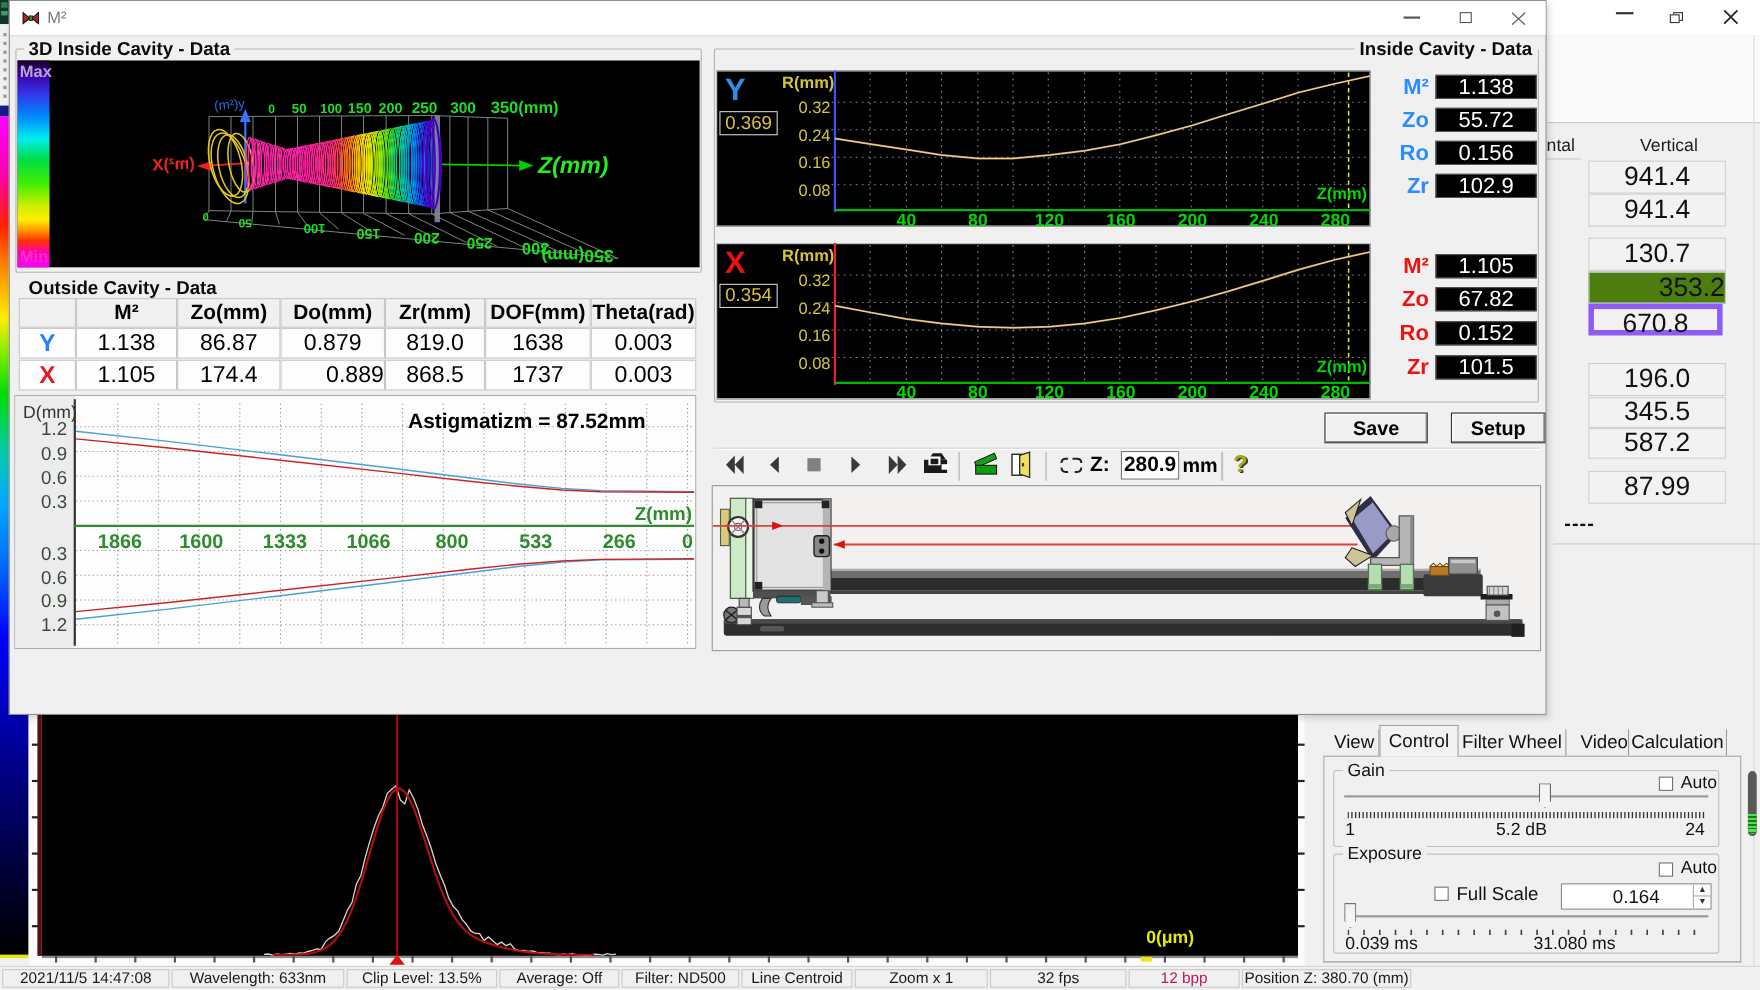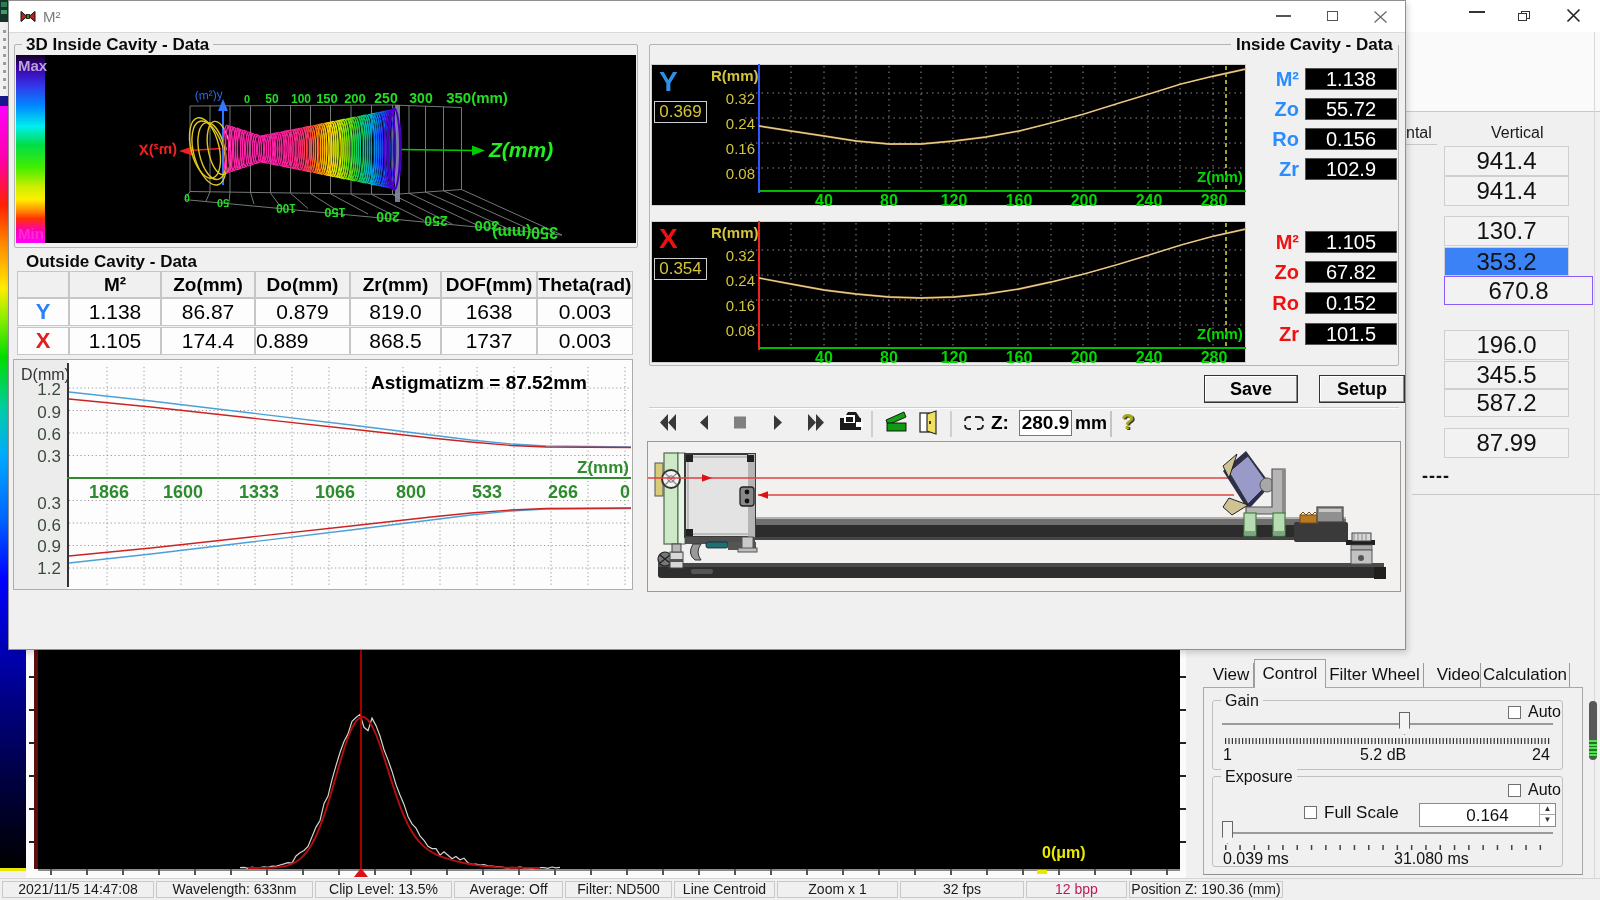--- a/index.html
+++ b/index.html
@@ -95,22 +95,22 @@
 <div class="abs bold" style="left:1042px;top:844px;font-size:16px;color:#e8e800;">0(μm)</div>
 <div class="abs" style="left:1037px;top:870px;width:10px;height:4px;background:#e8e800;"></div>
 <div class="abs" style="left:1406px;top:32px;width:194px;height:80px;background:#fafafa;"></div>
 <div class="abs" style="left:1406px;top:111px;width:194px;height:1px;background:#c8c8c8;"></div>
 <div class="abs" style="left:1406px;top:124px;font-size:16px;color:#1a1a1a;">ntal</div>
 <div class="abs" style="left:1491px;top:124px;font-size:16px;color:#1a1a1a;">Vertical</div>
 <div class="abs" style="left:1406px;top:144px;width:31px;height:1px;background:#c8c8c8;"></div>
 <div class="abs" style="left:1444px;top:146px;width:125px;height:30px;background:#f2f2f2;border:1px solid #cfcfcf;text-align:center;font-size:24px;color:#111;line-height:28px;">941.4</div>
 <div class="abs" style="left:1444px;top:176px;width:125px;height:30px;background:#f2f2f2;border:1px solid #cfcfcf;text-align:center;font-size:24px;color:#111;line-height:28px;">941.4</div>
 <div class="abs" style="left:1444px;top:216px;width:125px;height:30px;background:#f2f2f2;border:1px solid #cfcfcf;text-align:center;font-size:24px;color:#111;line-height:28px;">130.7</div>
-<div class="abs" style="left:1444px;top:247px;width:125px;height:29px;background:#3b82f6;border:1px solid #cfcfcf;text-align:center;font-size:24px;color:#111;line-height:27px;">353.2</div>
-<div class="abs" style="left:1444px;top:276px;width:149px;height:29px;background:#f2f2f2;border:1px solid #8b5cf6;text-align:center;font-size:24px;color:#111;line-height:27px;">670.8</div>
+<div class="abs" style="left:1444px;top:247px;width:125px;height:29px;background:#4d7c0f;border:1px solid #cfcfcf;text-align:right;font-size:24px;color:#111;line-height:27px;">353.2</div>
+<div class="abs" style="left:1444px;top:276px;width:122px;height:29px;background:#f2f2f2;border:5px solid #8b5cf6;text-align:center;font-size:24px;color:#111;line-height:27px;">670.8</div>
 <div class="abs" style="left:1444px;top:330px;width:125px;height:30px;background:#f2f2f2;border:1px solid #cfcfcf;text-align:center;font-size:24px;color:#111;line-height:28px;">196.0</div>
 <div class="abs" style="left:1444px;top:361px;width:125px;height:28px;background:#f2f2f2;border:1px solid #cfcfcf;text-align:center;font-size:24px;color:#111;line-height:26px;">345.5</div>
 <div class="abs" style="left:1444px;top:389px;width:125px;height:28px;background:#f2f2f2;border:1px solid #cfcfcf;text-align:center;font-size:24px;color:#111;line-height:26px;">587.2</div>
 <div class="abs" style="left:1444px;top:428px;width:125px;height:30px;background:#f2f2f2;border:1px solid #cfcfcf;text-align:center;font-size:24px;color:#111;line-height:28px;">87.99</div>
 <div class="abs bold" style="left:1422px;top:466px;font-size:18px;color:#111;letter-spacing:1px;">----</div>
 <div class="abs" style="left:1412px;top:494px;width:188px;height:1px;background:#c8c8c8;"></div>
 <div class="abs" style="left:1594px;top:32px;width:1px;height:846px;background:#d9d9d9;"></div>
 <div class="abs" style="left:1203px;top:687px;width:380px;height:188px;background:#f0f0f0;border:1px solid #a8a8a8;border-bottom-color:#8f8f8f;"></div>
 <div class="abs" style="left:1209px;top:663px;width:45px;height:24px;border-right:1px solid #9a9a9a;text-align:center;font-size:17px;line-height:24px;color:#111;">View</div>
 <div class="abs" style="left:1254px;top:659px;width:72px;height:29px;background:#f2f2f2;border:1px solid #a0a0a0;border-bottom:none;text-align:center;font-size:17px;line-height:27px;color:#111;">Control</div>
@@ -269,21 +269,21 @@
 <div class="abs" style="left:0;top:878px;width:1600px;height:22px;background:#f0f0f0;border-top:1px solid #d4d4d4;"></div>
 <div class="abs" style="left:2px;top:881px;width:152px;height:17px;border:1px solid #c9c9c9;text-align:center;font-size:14px;line-height:15px;color:#1a1a1a;">2021/11/5 14:47:08</div>
 <div class="abs" style="left:156px;top:881px;width:157px;height:17px;border:1px solid #c9c9c9;text-align:center;font-size:14px;line-height:15px;color:#1a1a1a;">Wavelength: 633nm</div>
 <div class="abs" style="left:315px;top:881px;width:137px;height:17px;border:1px solid #c9c9c9;text-align:center;font-size:14px;line-height:15px;color:#1a1a1a;">Clip Level: 13.5%</div>
 <div class="abs" style="left:454px;top:881px;width:109px;height:17px;border:1px solid #c9c9c9;text-align:center;font-size:14px;line-height:15px;color:#1a1a1a;">Average: Off</div>
 <div class="abs" style="left:565px;top:881px;width:107px;height:17px;border:1px solid #c9c9c9;text-align:center;font-size:14px;line-height:15px;color:#1a1a1a;">Filter: ND500</div>
 <div class="abs" style="left:674px;top:881px;width:101px;height:17px;border:1px solid #c9c9c9;text-align:center;font-size:14px;line-height:15px;color:#1a1a1a;">Line Centroid</div>
 <div class="abs" style="left:777px;top:881px;width:121px;height:17px;border:1px solid #c9c9c9;text-align:center;font-size:14px;line-height:15px;color:#1a1a1a;">Zoom x 1</div>
 <div class="abs" style="left:900px;top:881px;width:124px;height:17px;border:1px solid #c9c9c9;text-align:center;font-size:14px;line-height:15px;color:#1a1a1a;">32 fps</div>
 <div class="abs" style="left:1026px;top:881px;width:101px;height:17px;border:1px solid #c9c9c9;text-align:center;font-size:14px;line-height:15px;color:#be185d;">12 bpp</div>
-<div class="abs" style="left:1129px;top:881px;width:154px;height:17px;border:1px solid #c9c9c9;text-align:center;font-size:14px;line-height:15px;color:#1a1a1a;">Position Z: 190.36 (mm)</div>
+<div class="abs" style="left:1129px;top:881px;width:154px;height:17px;border:1px solid #c9c9c9;text-align:center;font-size:14px;line-height:15px;color:#1a1a1a;">Position Z: 380.70 (mm)</div>
     <div class="abs" style="left:8px;top:0px;width:1398px;height:650px;background:#f0f0f0;
 border:1px solid #8f8f8f;box-shadow:2px 3px 6px rgba(0,0,0,0.16);">
 <div class="abs" style="left:0;top:0;width:1396px;height:31px;background:#ffffff;"></div>
 <svg class="abs" style="left:11px;top:9px;" width="16" height="13">
 <polygon points="1,1.5 7,6.5 1,11.5" fill="#b62222" stroke="#111" stroke-width="1"></polygon>
 <polygon points="15,1.5 9,6.5 15,11.5" fill="#b62222" stroke="#111" stroke-width="1"></polygon>
 <rect x="6.5" y="4.5" width="3" height="4" fill="#18a018" stroke="#111" stroke-width="0.8"></rect>
 </svg>
 <div class="abs" style="left:34px;top:7px;font-size:15px;color:#7a7a7a;">M²</div>
 <div class="abs" style="left:1267px;top:14px;width:15px;height:1.6px;background:#555;"></div>
@@ -462,21 +462,21 @@
 <div class="abs bold" style="left:8px;top:297px;width:52px;height:28px;border:1px solid #c6c6c6;background:#fdfdfd;text-align:center;font-size:22px;line-height:26px;color:#2a7fff;">Y</div>
 <div class="abs" style="left:60px;top:297px;width:92px;height:28px;border:1px solid #c6c6c6;background:#fdfdfd;text-align:center;font-size:21px;line-height:26px;color:#000;">1.138</div>
 <div class="abs" style="left:152px;top:297px;width:94px;height:28px;border:1px solid #c6c6c6;background:#fdfdfd;text-align:center;font-size:21px;line-height:26px;color:#000;">86.87</div>
 <div class="abs" style="left:246px;top:297px;width:95px;height:28px;border:1px solid #c6c6c6;background:#fdfdfd;text-align:center;font-size:21px;line-height:26px;color:#000;">0.879</div>
 <div class="abs" style="left:341px;top:297px;width:91px;height:28px;border:1px solid #c6c6c6;background:#fdfdfd;text-align:center;font-size:21px;line-height:26px;color:#000;">819.0</div>
 <div class="abs" style="left:432px;top:297px;width:96px;height:28px;border:1px solid #c6c6c6;background:#fdfdfd;text-align:center;font-size:21px;line-height:26px;color:#000;">1638</div>
 <div class="abs" style="left:528px;top:297px;width:96px;height:28px;border:1px solid #c6c6c6;background:#fdfdfd;text-align:center;font-size:21px;line-height:26px;color:#000;">0.003</div>
 <div class="abs bold" style="left:8px;top:326px;width:52px;height:28px;border:1px solid #c6c6c6;background:#fdfdfd;text-align:center;font-size:22px;line-height:26px;color:#e02020;">X</div>
 <div class="abs" style="left:60px;top:326px;width:92px;height:28px;border:1px solid #c6c6c6;background:#fdfdfd;text-align:center;font-size:21px;line-height:26px;color:#000;">1.105</div>
 <div class="abs" style="left:152px;top:326px;width:94px;height:28px;border:1px solid #c6c6c6;background:#fdfdfd;text-align:center;font-size:21px;line-height:26px;color:#000;">174.4</div>
-<div class="abs" style="left:246px;top:326px;width:95px;height:28px;border:1px solid #c6c6c6;background:#fdfdfd;text-align:left;font-size:21px;line-height:26px;color:#000;">0.889</div>
+<div class="abs" style="left:246px;top:326px;width:95px;height:28px;border:1px solid #c6c6c6;background:#fdfdfd;text-align:right;font-size:21px;line-height:26px;color:#000;">0.889</div>
 <div class="abs" style="left:341px;top:326px;width:91px;height:28px;border:1px solid #c6c6c6;background:#fdfdfd;text-align:center;font-size:21px;line-height:26px;color:#000;">868.5</div>
 <div class="abs" style="left:432px;top:326px;width:96px;height:28px;border:1px solid #c6c6c6;background:#fdfdfd;text-align:center;font-size:21px;line-height:26px;color:#000;">1737</div>
 <div class="abs" style="left:528px;top:326px;width:96px;height:28px;border:1px solid #c6c6c6;background:#fdfdfd;text-align:center;font-size:21px;line-height:26px;color:#000;">0.003</div>
 <div class="abs" style="left:4px;top:358px;width:620px;height:231px;background:#fdfdfd;border:1px solid #adadad;"></div>
 <div class="abs" style="left:5px;top:359px;width:54px;height:229px;background:#ececec;"></div>
 <svg class="abs" style="left:4px;top:358px;" width="620" height="231" viewBox="12 358 620 231">
         <g stroke="#9a9a9a" stroke-width="1" stroke-dasharray="1.2,2.6" fill="none">
           <line x1="106" y1="366" x2="106" y2="584"></line>
           <line x1="143" y1="366" x2="143" y2="584"></line>
           <line x1="180" y1="366" x2="180" y2="584"></line>

